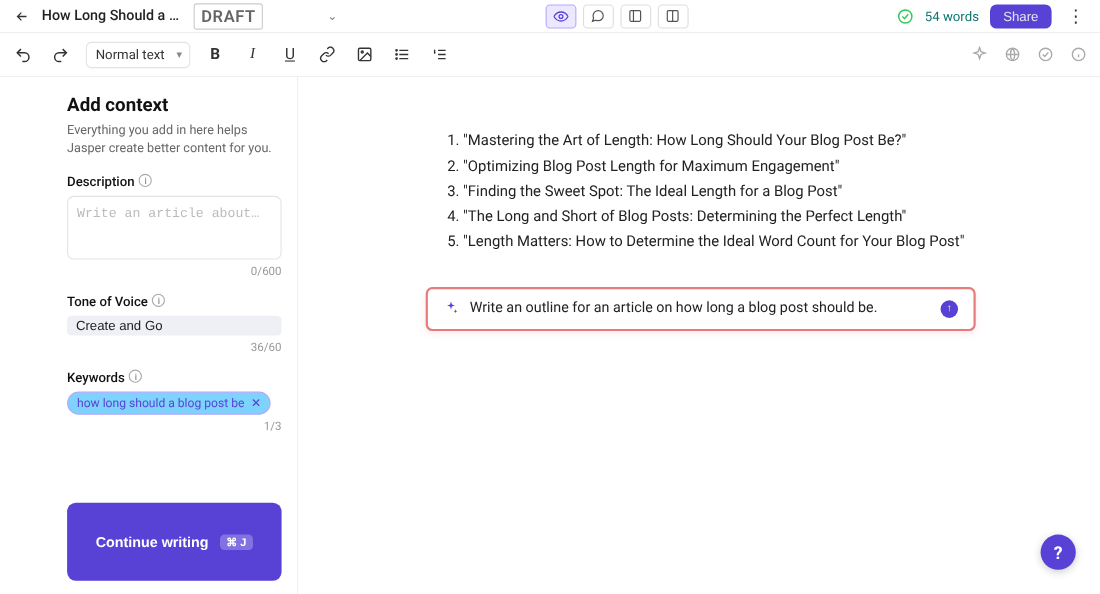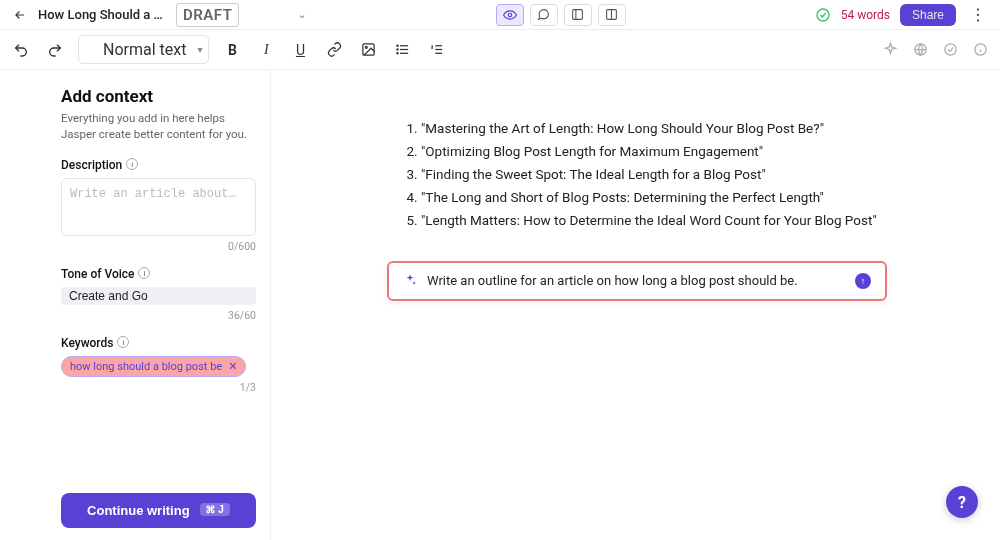--- a/index.html
+++ b/index.html
@@ -26,38 +26,38 @@
     .topbar-right { display: flex; align-items: center; gap: 10px; }
     .back-arrow { width: 20px; display:flex; align-items:center; justify-content:center; cursor:pointer; }
     .doc-title { font-size: 13px; font-weight: 500; color: #222; max-width: 130px; white-space: nowrap; overflow: hidden; text-overflow: ellipsis; }
     .draft-badge { font-size: 15px; font-weight: 600; letter-spacing: .5px; padding: 2px 6px; border: 1px solid #ccc; border-radius: 3px; color: #666; }
     .dropdown-caret { color: #888; font-size: 11px; cursor:pointer; margin-left: 50px; }
     .center-btn {
       width: 28px; height: 22px; border-radius: 4px; border: 1px solid #ddd;
       display: flex; align-items: center; justify-content: center; font-size: 13px; color: #555; cursor:pointer;
     }
     .center-btn.active { background:#ece8ff; border-color:#b6a8ff; color:#5842d6; }
-    .word-count { color: #be185d; font-size: 12px; }
+    .word-count { color: #0f766e; font-size: 12px; }
     .status-check { color: #34c759; font-size: 14px; }
     .share-btn { background:#5842d6; color:#e5e5e5; border:none; border-radius:6px; padding:4px 12px; font-size:12px; font-weight:500; cursor:pointer; }
     .more-dots { font-size: 16px; color:#333; cursor:pointer; padding:0 4px; }
 
     
     .toolbar {
       height: 40px;
       display: flex;
       align-items: center;
       padding: 0 10px;
       border-bottom: 1px solid #eee;
       gap: 12px;
     }
     .tb-btn { width: 22px; height: 22px; display:flex; align-items:center; justify-content:center; cursor:pointer; color:#333; font-size:14px; }
     .text-style-select {
-      border: 1px solid #e3e3e3; border-radius: 5px; padding: 4px 22px 4px 24px;
-      font-size: 16px; color:#333; position:relative; cursor:pointer;
+      border: 1px solid #e3e3e3; border-radius: 5px; padding: 4px 22px 4px 8px;
+      font-size: 12px; color:#333; position:relative; cursor:pointer;
       display:flex; align-items:center; gap:6px;
     }
     .text-style-select::after { content:"▾"; position:absolute; right:6px; color:#888; font-size:10px;}
     .toolbar-right { margin-left:auto; display:flex; gap:10px; color:#888; }
     .tb-ricon { width:20px; height:20px; display:flex; align-items:center; justify-content:center; cursor:pointer; }
 
     
     .main { display:flex; height: calc(540px - 70px); }
     .sidebar {
       width: 224px; border-right: 1px solid #eee; padding: 16px 14px 12px;
@@ -75,28 +75,28 @@
       font-size:12px; resize:none; font-family:Liberation Mono, monospace; color:#333;
     }
     .desc-textarea::placeholder { color:#bbb; }
     .counter { text-align:right; font-size:10.5px; color:#999; margin-top:4px; margin-bottom:14px; }
     .tone-input {
       width:100%; border:none; background:#eef0f6; border-radius:4px; padding:2px 8px;
       font-size:12px; color:#222;
     }
     .keyword-chip {
       display:inline-flex; align-items:center; gap:6px; border:1px solid #b6a8ff;
-      border-radius:14px; padding:3px 8px; font-size:11px; color:#5842d6; background:#fca5a5;
+      border-radius:14px; padding:3px 8px; font-size:11px; color:#5842d6; background:#7dd3fc;
     }
     .chip-x { cursor:pointer; font-size:11px; }
     .sidebar-footer { margin-top:auto; }
     .continue-btn {
       width:100%; background:#5842d6; color:#fff; border:none; border-radius:8px;
-      padding:10px 12px; font-size:13px; font-weight:600; cursor:pointer;
-      display:flex; align-items:flex-start; justify-content:center; gap:10px;
+      padding:28px 12px; font-size:13px; font-weight:600; cursor:pointer;
+      display:flex; align-items:flex-end; justify-content:center; gap:10px;
     }
     .kbd-hint {
       background: rgba(255,255,255,0.25); border-radius:4px; padding:1px 6px; font-size:10px;
       display:flex; align-items:center; gap:3px;
     }
 
     
     .editor { flex:1; padding: 48px 60px 20px 130px; position:relative; }
     .ol { list-style: decimal; padding-left: 20px; }
     .ol li { font-size: 13.5px; color:#222; line-height:1.55; margin-bottom:2px; }

